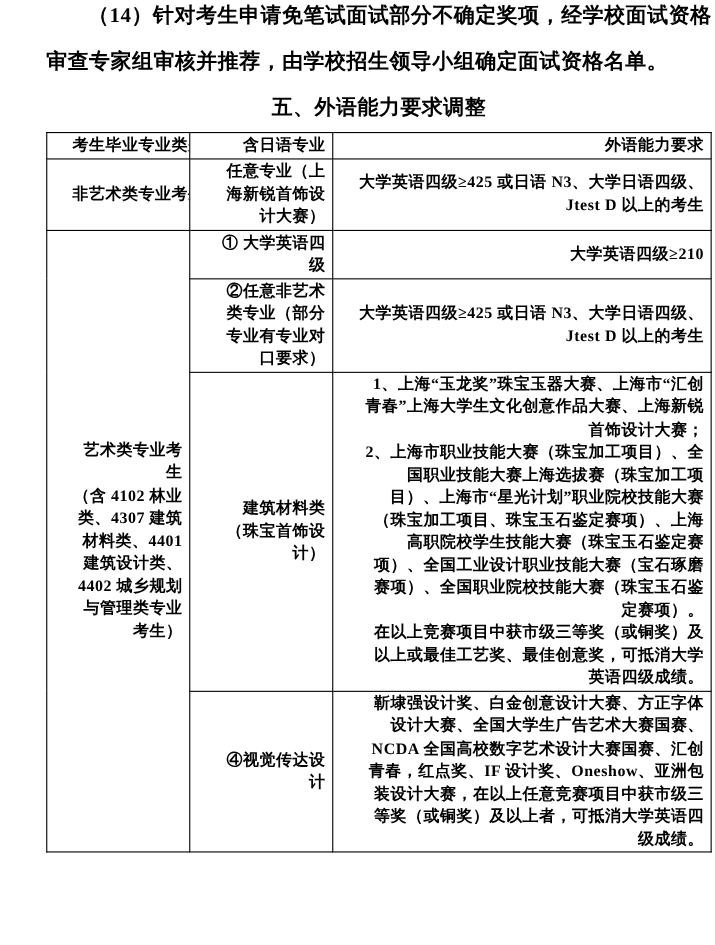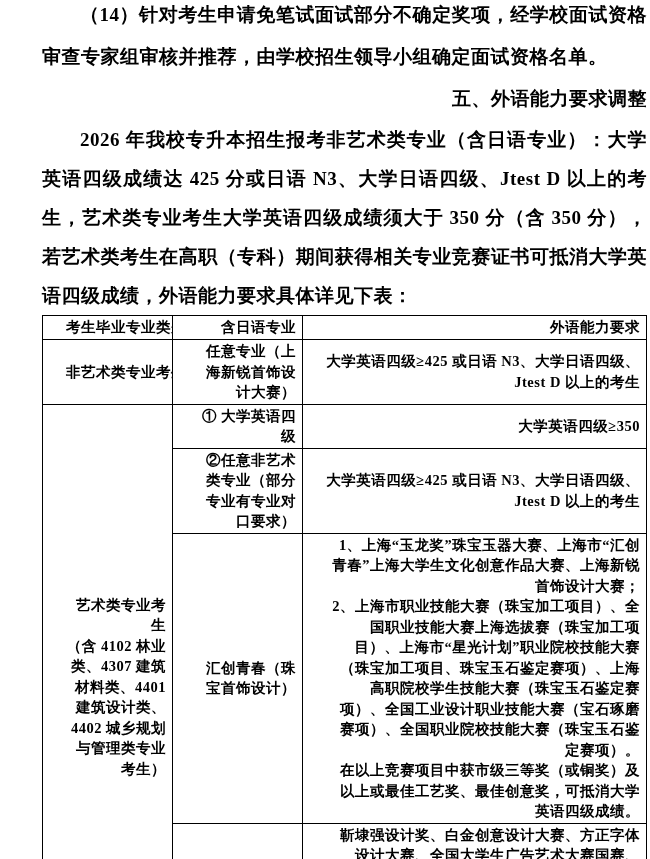--- a/index.html
+++ b/index.html
@@ -34,21 +34,21 @@
   .para-14 {
     margin-top: -6px;
   }
   .section-heading {
     margin: 0;
     font-size: 19px;
     font-weight: bold;
     line-height: 42px;
     letter-spacing: 0.5px;
     font-family: "Liberation Sans", sans-serif;
-    text-align: right;
+    text-align: center;
   }
   .intro {
     line-height: 39px;
   }
   table.req-table {
     width: 100%;
     border-collapse: collapse;
     table-layout: fixed;
     font-size: 14.5px;
     font-weight: bold;
@@ -80,21 +80,20 @@
 </style>
 </head>
 <body>
 
 <div class="page">
 
   <p class="para para-14">（14）针对考生申请免笔试面试部分不确定奖项，经学校面试资格审查专家组审核并推荐，由学校招生领导小组确定面试资格名单。</p>
 
   <h3 class="section-heading">五、外语能力要求调整</h3>
 
-  <p class="para intro">2026 年我校专升本招生报考非艺术类专业（含日语专业）：大学英语四级成绩达 425 分或日语 N3、大学日语四级、Jtest D 以上的考生，艺术类专业考生大学英语四级成绩须大于 350 分（含 350 分），若艺术类考生在高职（专科）期间获得相关专业竞赛证书可抵消大学英语四级成绩，外语能力要求具体详见下表：</p>
 
   <table class="req-table">
     <colgroup>
       <col class="c1">
       <col class="c2">
       <col class="c3">
     </colgroup>
     <tbody>
       <tr>
         <th>考生毕业专业类别</th>
@@ -105,30 +104,30 @@
       <tr class="r1">
         <td class="nowrap">非艺术类专业考生</td>
         <td>任意专业（上海新锐首饰设计大赛）</td>
         <td class="req">大学英语四级≥425 或日语 N3、大学日语四级、Jtest D 以上的考生</td>
       </tr>
 
       <tr class="r2">
         <td class="preline" rowspan="4">艺术类专业考生
 （含 4102 林业类、4307 建筑材料类、4401 建筑设计类、4402 城乡规划与管理类专业考生）</td>
         <td>① 大学英语四级</td>
-        <td class="req">大学英语四级≥350</td>
+        <td class="req">大学英语四级≥210</td>
       </tr>
 
       <tr class="r3">
         <td>②任意非艺术类专业（部分专业有专业对口要求）</td>
         <td class="req">大学英语四级≥425 或日语 N3、大学日语四级、Jtest D 以上的考生</td>
       </tr>
 
       <tr class="r4">
-        <td>汇创青春（珠宝首饰设计）</td>
+        <td>建筑材料类（珠宝首饰设计）</td>
         <td class="req preline">1、上海“玉龙奖”珠宝玉器大赛、上海市“汇创青春”上海大学生文化创意作品大赛、上海新锐首饰设计大赛；
 2、上海市职业技能大赛（珠宝加工项目）、全国职业技能大赛上海选拔赛（珠宝加工项目）、上海市“星光计划”职业院校技能大赛（珠宝加工项目、珠宝玉石鉴定赛项）、上海高职院校学生技能大赛（珠宝玉石鉴定赛项）、全国工业设计职业技能大赛（宝石琢磨赛项）、全国职业院校技能大赛（珠宝玉石鉴定赛项）。
 在以上竞赛项目中获市级三等奖（或铜奖）及以上或最佳工艺奖、最佳创意奖，可抵消大学英语四级成绩。</td>
       </tr>
 
       <tr class="r5">
         <td>④视觉传达设计</td>
         <td class="req">靳埭强设计奖、白金创意设计大赛、方正字体设计大赛、全国大学生广告艺术大赛国赛、NCDA 全国高校数字艺术设计大赛国赛、汇创青春，红点奖、IF 设计奖、Oneshow、亚洲包装设计大赛，在以上任意竞赛项目中获市级三等奖（或铜奖）及以上者，可抵消大学英语四级成绩。</td>
       </tr>
     </tbody>

